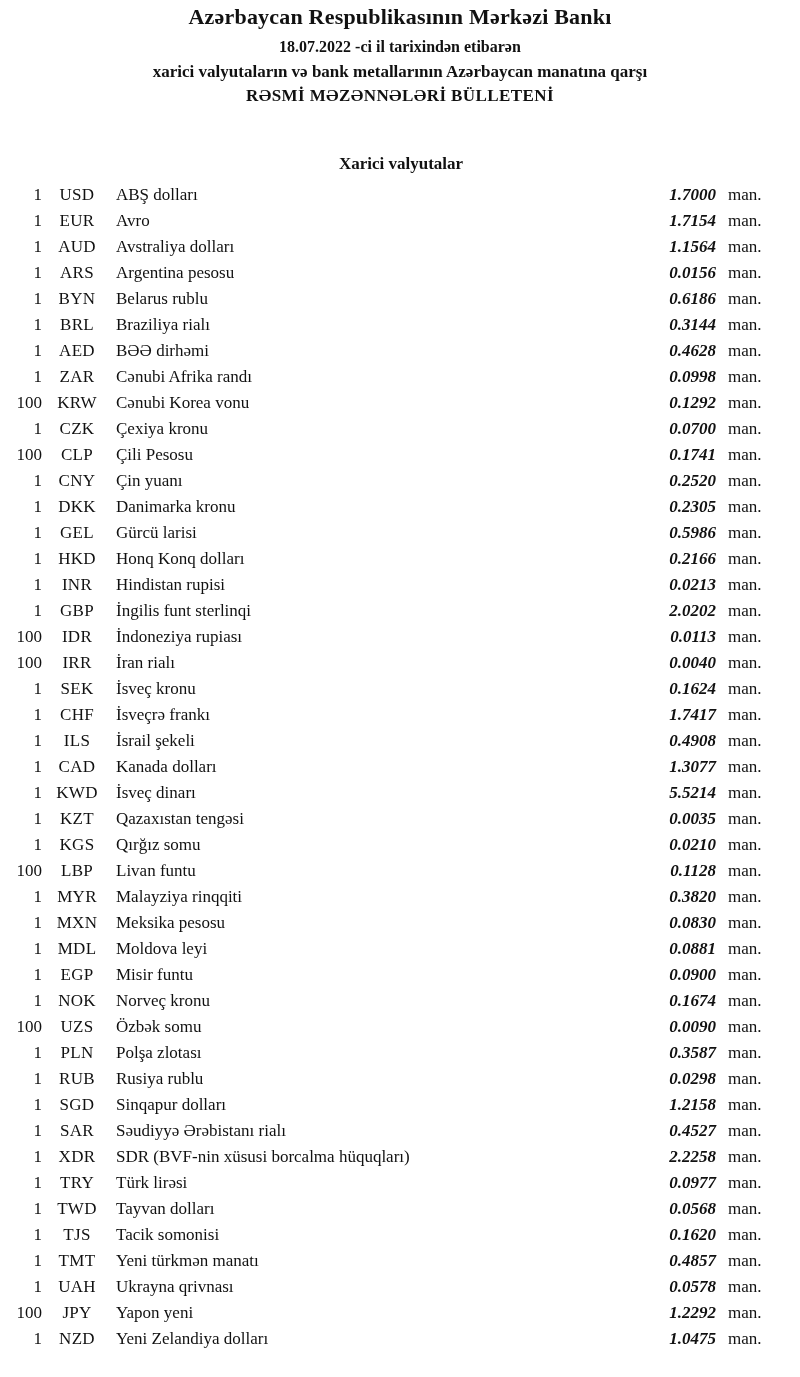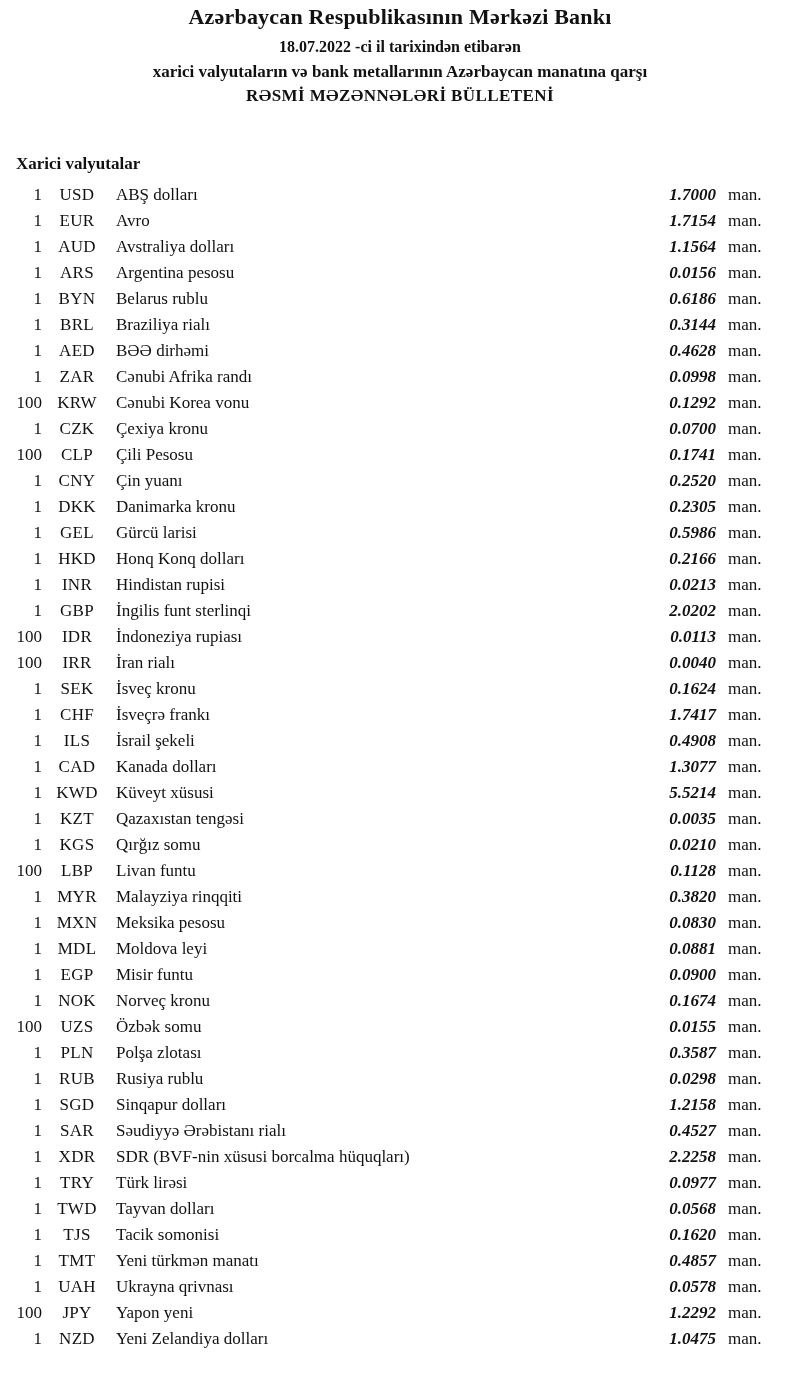--- a/index.html
+++ b/index.html
@@ -38,23 +38,24 @@
     font-weight: bold;
     margin: 2px 0 4px 0;
   }
   .bulletin-line {
     font-size: 17px;
     font-weight: bold;
     letter-spacing: 0.4px;
     margin: 2px 0 0 0;
   }
   .section-title {
+    text-align: center;
     font-size: 17px;
     font-weight: bold;
-    margin: 48px 0 8px 16px;
+    margin: 48px 0 8px 2px;
     font-family: Liberation Serif, serif;
   }
   .rates {
     width: 800px;
     box-sizing: border-box;
     padding: 0 30px 14px 6px;
   }
   .row {
     display: grid;
     grid-template-columns: 36px 70px 1fr 88px 54px;
@@ -279,21 +280,21 @@
     <span class="nom">1</span>
     <span class="code">CAD</span>
     <span class="name">Kanada dolları</span>
     <span class="rate">1.3077</span>
     <span class="unit">man.</span>
   </div>
 
   <div class="row">
     <span class="nom">1</span>
     <span class="code">KWD</span>
-    <span class="name">Küveyt xüsusi</span>
+    <span class="name">İsveç dinarı</span>
     <span class="rate">5.5214</span>
     <span class="unit">man.</span>
   </div>
 
   <div class="row">
     <span class="nom">1</span>
     <span class="code">KZT</span>
     <span class="name">Qazaxıstan tengəsi</span>
     <span class="rate">0.0035</span>
     <span class="unit">man.</span>
@@ -352,21 +353,21 @@
     <span class="code">NOK</span>
     <span class="name">Norveç kronu</span>
     <span class="rate">0.1674</span>
     <span class="unit">man.</span>
   </div>
 
   <div class="row">
     <span class="nom">100</span>
     <span class="code">UZS</span>
     <span class="name">Özbək somu</span>
-    <span class="rate">0.0155</span>
+    <span class="rate">0.0090</span>
     <span class="unit">man.</span>
   </div>
 
   <div class="row">
     <span class="nom">1</span>
     <span class="code">PLN</span>
     <span class="name">Polşa zlotası</span>
     <span class="rate">0.3587</span>
     <span class="unit">man.</span>
   </div>

